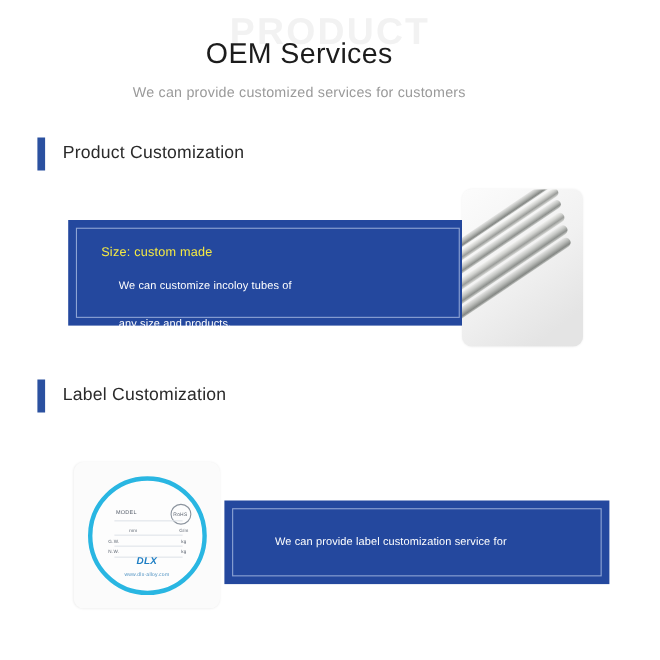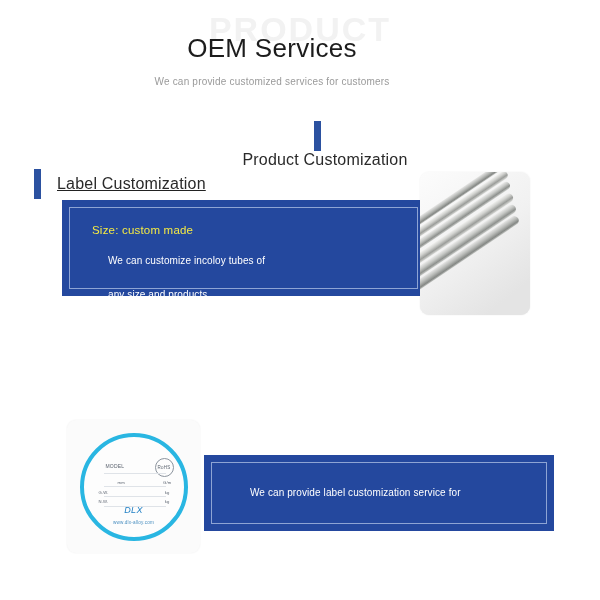--- a/index.html
+++ b/index.html
@@ -41,21 +41,21 @@
     font-size: 26px;
     font-weight: normal;
     color: #1c1c1c;
     letter-spacing: 0.3px;
     line-height: 1.1;
     margin: 0;
     padding-top: 16px;
   }
   .page-subtitle {
     position: relative;
-    font-size: 10px;
+    font-size: 13px;
     color: #9a9a9a;
     margin: 0;
     padding-top: 13px;
     letter-spacing: 0.2px;
   }
 
   
   .section-heading {
     display: flex;
     align-items: center;
@@ -200,21 +200,21 @@
     letter-spacing: 0.2px;
   }
   .label-logo {
     position: absolute;
     left: 0;
     right: 0;
     bottom: 22px;
     text-align: center;
     color: #1f7fc4;
     font-size: 9px;
-    font-weight: normal;
+    font-weight: bold;
     font-style: italic;
     letter-spacing: 0.3px;
   }
   .label-url {
     position: absolute;
     left: 0;
     right: 0;
     bottom: 12px;
     text-align: center;
     color: #4a8fc0;
@@ -224,21 +224,21 @@
 </style>
 </head>
 <body>
 
 <div class="header">
   <div class="watermark">PRODUCT</div>
   <h1 class="page-title">OEM Services</h1>
   <p class="page-subtitle">We can provide customized services for customers</p>
 </div>
 
-<div class="section-heading" style="margin-top:34px;flex-direction:column;">
+<div class="section-heading" style="margin-top:34px;">
   <span class="accent-bar"></span>
   <span class="section-title">Product Customization</span>
 </div>
 
 <div class="blue-panel" id="panel-size">
   <div class="blue-panel-inner">
     <p class="panel-heading">Size: custom made</p>
     <p class="panel-body">We can customize incoloy tubes of</p>
     <p class="panel-body">any size and products.</p>
   </div>
@@ -287,21 +287,21 @@
       <ellipse cx="-2" cy="45" rx="1.4" ry="2.4" fill="#959895"></ellipse>
       <rect x="2" y="31" width="132" height="8" rx="4" fill="url(#tg1)"></rect>
       <ellipse cx="2" cy="35" rx="2.7" ry="4" fill="#525553"></ellipse>
       <ellipse cx="2" cy="35" rx="1.4" ry="2.4" fill="#a0a3a0"></ellipse>
       <rect x="6" y="22" width="132" height="7" rx="3.5" fill="url(#tg3)"></rect>
       <ellipse cx="6" cy="25.5" rx="2.4" ry="3.5" fill="#4e514f"></ellipse>
     </g>
   </svg>
 </div>
 
-<div class="section-heading" style="text-decoration:underline;">
+<div class="section-heading" style="margin-top:190px;">
   <span class="accent-bar"></span>
   <span class="section-title">Label Customization</span>
 </div>
 
 <div class="photo-card" id="card-label">
   <div class="label-disc">
     <div class="label-face">
       <span class="label-text lt-model">MODEL</span>
       <span class="rohs-badge">RoHS</span>
       <span class="label-rule lr-1"></span>

